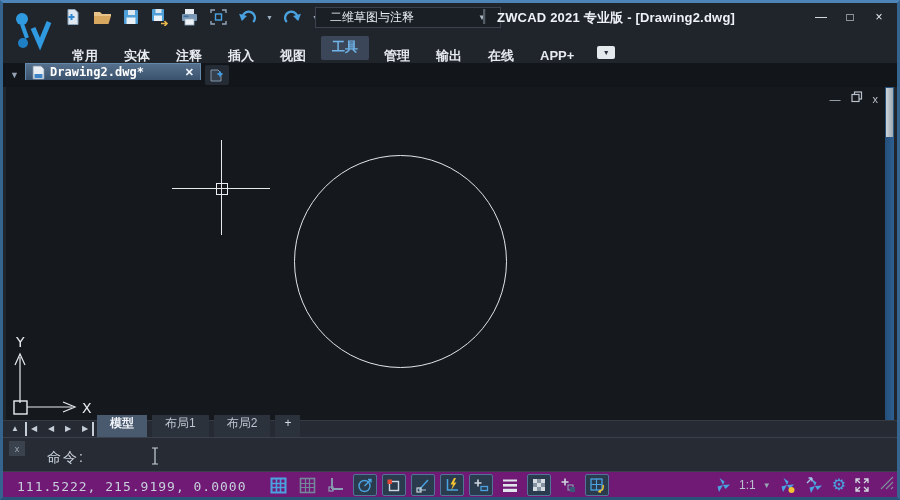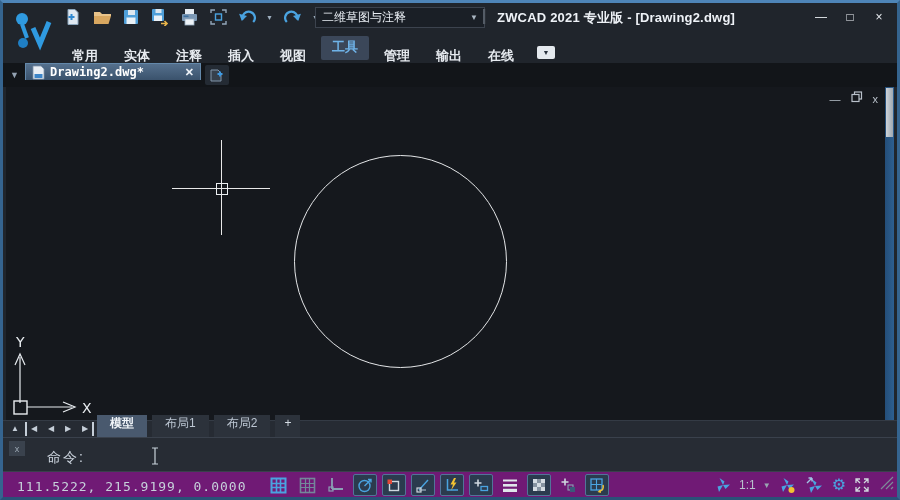--- a/index.html
+++ b/index.html
@@ -10,21 +10,21 @@
   .flex{display:flex;align-items:center;}
   
   #titlebar{left:0;top:0;right:0;height:27px;background:#20252c;}
   #logo{left:6px;top:3px;width:48px;height:52px;z-index:5;}
   .qat{left:60px;top:3px;height:22px;gap:9px;}
   .qicon{width:20px;height:20px;display:flex;align-items:center;justify-content:center;cursor:pointer;}
   .ddcaret{font-size:7px;color:#9fb0c0;width:8px;}
   #help-btn{width:17px;height:17px;border-radius:50%;background:#2f8fe0;color:#fff;
             font-size:11px;font-weight:bold;display:flex;align-items:center;justify-content:center;}
   #workspace{left:312px;top:4px;width:156px;height:19px;background:#1a1f26;border:1px solid #3c434e;
-             color:#e8edf3;font-size:12px;padding:0 6px;justify-content:space-between;}
+             color:#e8edf3;font-size:12px;padding:0 14px;justify-content:space-between;}
   #ws-caret{font-size:8px;color:#aab6c2;}
   #title-sep{left:480px;top:6px;width:2px;height:15px;background:#545c66;border-right:1px solid #2a2f36;}
   #win-title{left:494px;top:6px;color:#eef2f7;font-size:13px;font-weight:bold;letter-spacing:.2px;}
   #win-controls{right:8px;top:5px;gap:9px;}
   .wbtn{width:20px;height:18px;color:#e8ecf1;font-size:12px;text-align:center;line-height:18px;cursor:pointer;}
   
   #ribbon{left:56px;top:30px;height:30px;gap:0;}
   .rtab{padding:0 13px;height:30px;line-height:30px;color:#e6eaef;font-size:13px;font-weight:bold;cursor:pointer;margin-top:16px;}
   .rtab.active{background:#3b4759;color:#6fb3e8;height:24px;line-height:24px;margin:3px 2px;padding:0 11px;border-radius:2px;font-family:Liberation Mono, monospace;}
   #ribbon-more{width:18px;height:13px;background:#e4e9ee;border-radius:2px;margin:9px 0 0 10px;
@@ -168,20 +168,21 @@
   <div id="ribbon" class="abs flex">
     <span class="rtab">常用</span>
     <span class="rtab">实体</span>
     <span class="rtab">注释</span>
     <span class="rtab">插入</span>
     <span class="rtab">视图</span>
     <span class="rtab active">工具</span>
     <span class="rtab">管理</span>
     <span class="rtab">输出</span>
     <span class="rtab">在线</span>
+    <span class="rtab">APP+</span>
     <span id="ribbon-more">▼</span>
   </div>
 
   <div id="docbar" class="abs">
     <span id="doc-collapse" class="abs">▼</span>
     <div id="doctab" class="abs">
       <svg width="13" height="15" viewBox="0 0 13 15">
           <path d="M1 1 h8 l3 3 v10 H1 Z" fill="#e9eef4" stroke="#7d93a8" stroke-width="0.8"></path>
           <rect x="2.5" y="9" width="8" height="4" fill="#3d85c8"></rect>
         </svg>

